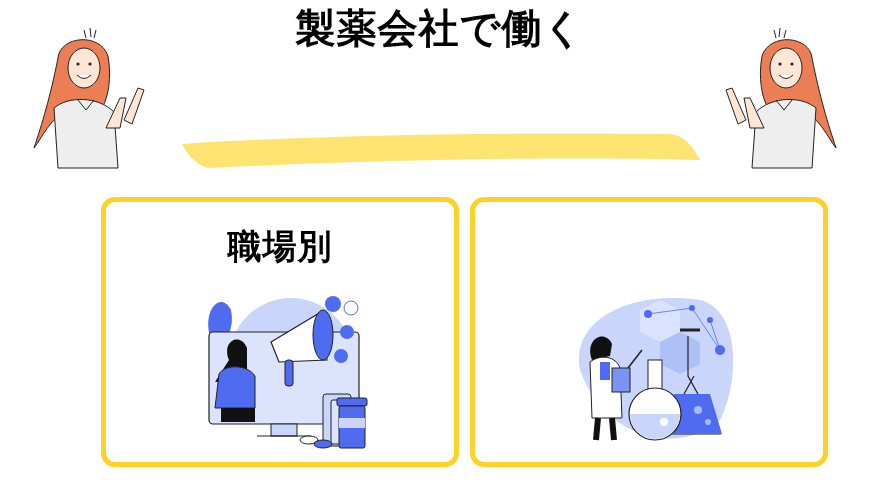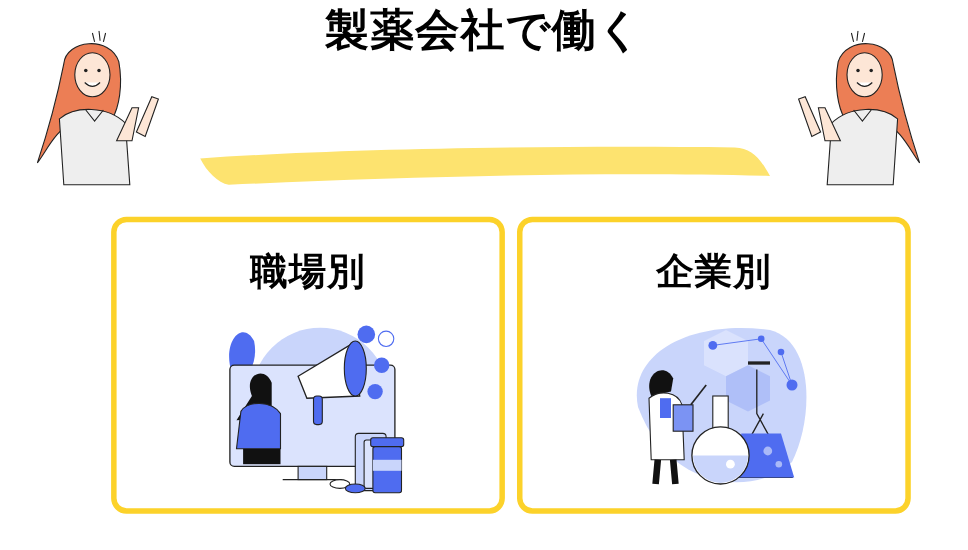--- a/index.html
+++ b/index.html
@@ -90,21 +90,20 @@
     <rect x="130" y="110" width="10" height="44" rx="2" fill="#dbe3fd" stroke="#222"></rect>
     <rect x="136" y="108" width="30" height="8" rx="2" fill="#4f6cf0" stroke="#222"></rect>
     <rect x="138" y="116" width="26" height="42" rx="2" fill="#4f6cf0" stroke="#222"></rect>
     <rect x="138" y="128" width="26" height="10" fill="#c9d5fb"></rect>
     <ellipse cx="108" cy="150" rx="9" ry="4" fill="#fff" stroke="#222"></ellipse>
     <ellipse cx="122" cy="154" rx="9" ry="4" fill="#4f6cf0" stroke="#222"></ellipse>
   </svg>
 </div>
 
 <div class="card right">
-  <div class="card-title">企業別</div>
   <svg class="illus" viewBox="0 0 170 160">
     <path d="M10 80 C0 30 60 0 130 10 C170 20 170 90 150 130 C120 160 40 160 10 80 Z" fill="#c9d5fb"></path>
     <polygon points="70,20 90,10 110,20 110,42 90,52 70,42" fill="#dbe3fd" opacity="0.9"></polygon>
     <polygon points="90,52 110,42 130,52 130,74 110,84 90,74" fill="#a9b9f8" opacity="0.8"></polygon>
     <circle cx="78" cy="24" r="4" fill="#4f6cf0"></circle>
       <circle cx="122" cy="18" r="3" fill="#4f6cf0"></circle>
     <circle cx="150" cy="60" r="5" fill="#4f6cf0"></circle>
       <circle cx="140" cy="30" r="3" fill="#4f6cf0"></circle>
     <path d="M78 24 L122 18 L150 60 L140 30" stroke="#4f6cf0" stroke-width="0.8" fill="none"></path>
     <path d="M22 70 C14 50 34 38 42 54 L40 66 Z" fill="#111"></path>

